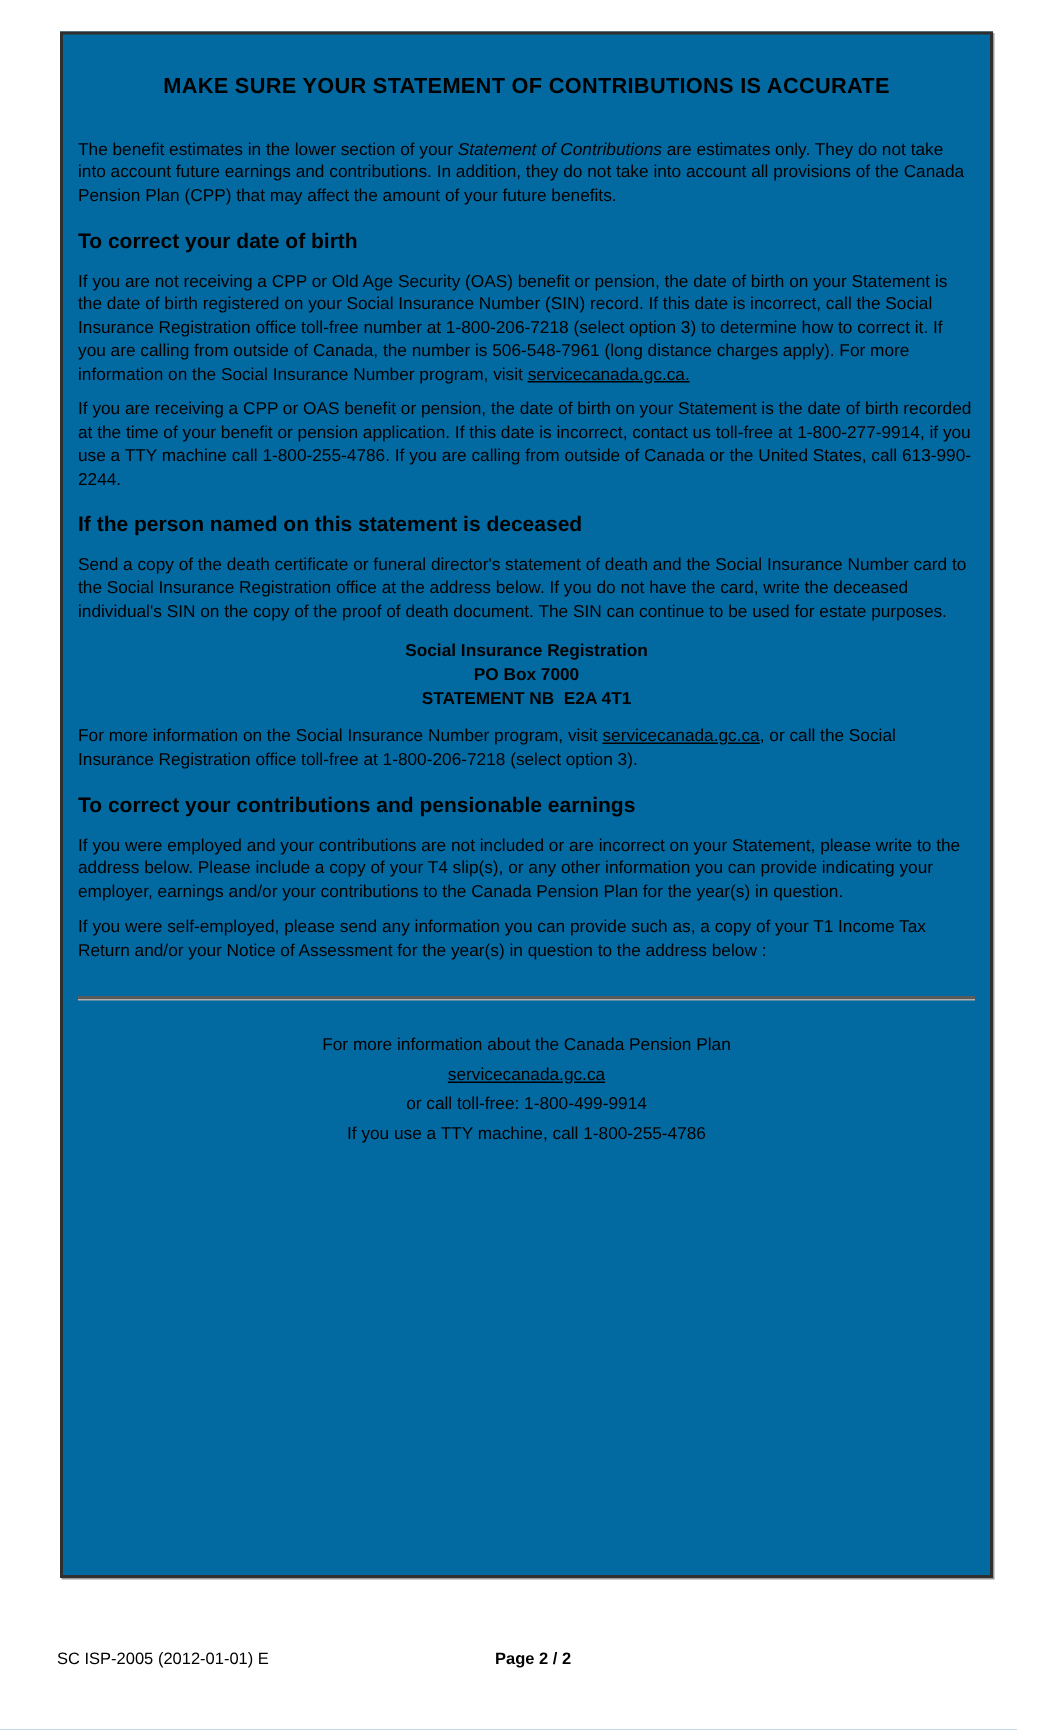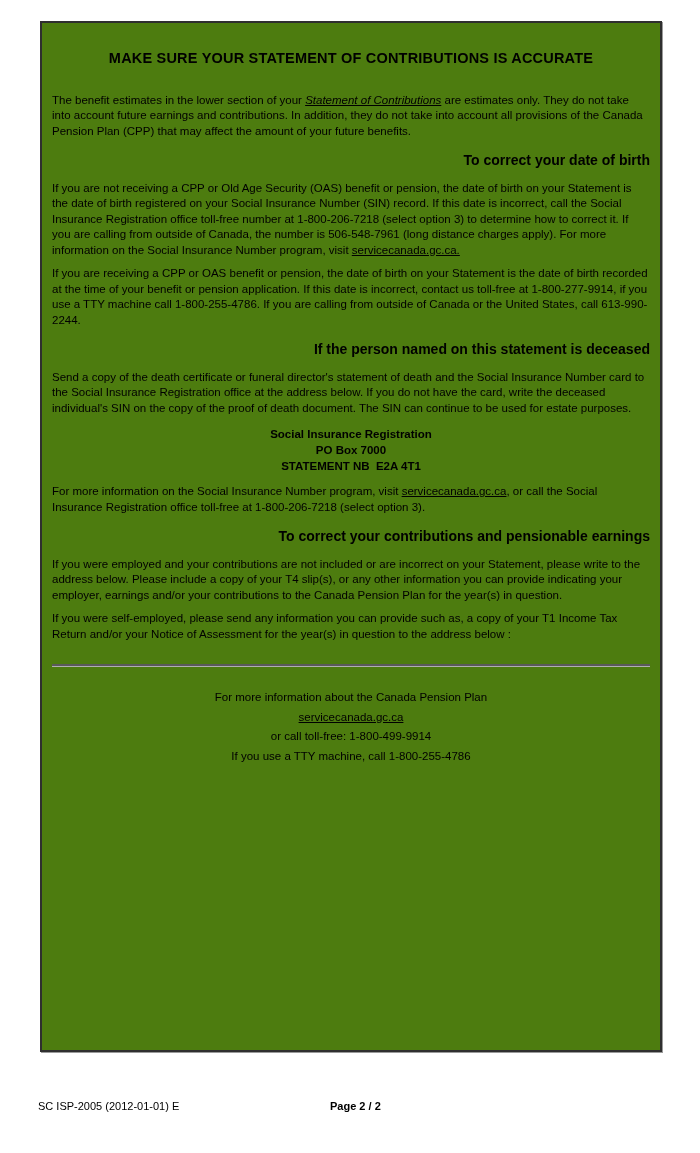--- a/index.html
+++ b/index.html
@@ -11,38 +11,37 @@
   }
   .page { position:relative; width:700px; height:1153px; background:#ffffff; overflow:hidden; }
 
   .frame {
     position:absolute; left:40px; top:21px;
     width:622px; height:1031px;
     box-sizing:border-box;
     border:2px solid #2f2f2f;
     box-shadow:1px 1px 0 #9a9a9a;
     padding:28px 10px 0 10px;
-    background:#4d7c0f;
+    background:#0369a1;
   }
 
   .frame, .frame p { font-size:11.5px; line-height:15.5px; }
 
   h1 {
     font-size:14.5px; font-weight:bold; text-align:center;
     margin:0 0 26px 0; letter-spacing:0.2px;
   }
   h2 {
     font-size:14px; font-weight:bold;
     margin:14px 0 12px 0;
-    text-align:right;
   }
   p { margin:0 0 8px 0; }
 
   .b { font-weight:normal; }
-  .i { font-style:italic;text-decoration:underline; }
+  .i { font-style:italic; }
   .u { text-decoration:underline; }
 
   .address {
     text-align:center; font-weight:bold;
     margin:10px 0 10px 0;
   }
   .address .line { line-height:16px; white-space:pre-wrap; }
 
   .rule {
     height:2px; background:#5a5a5a;

